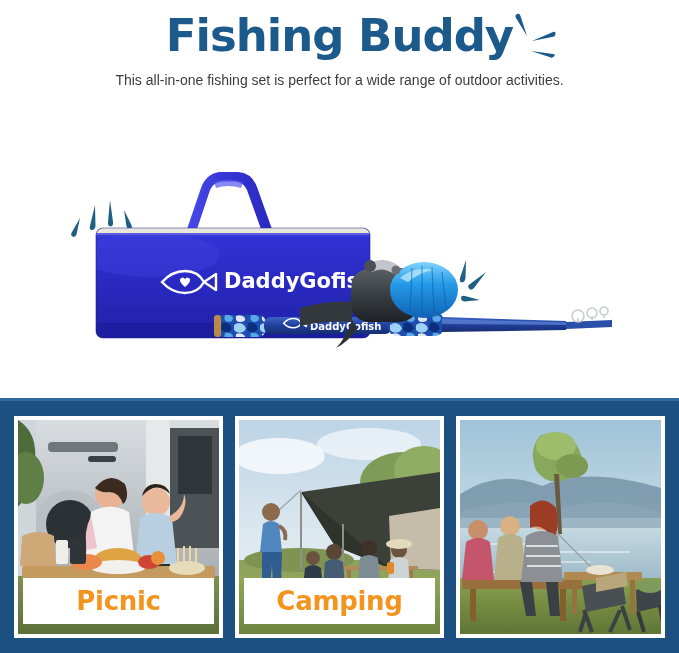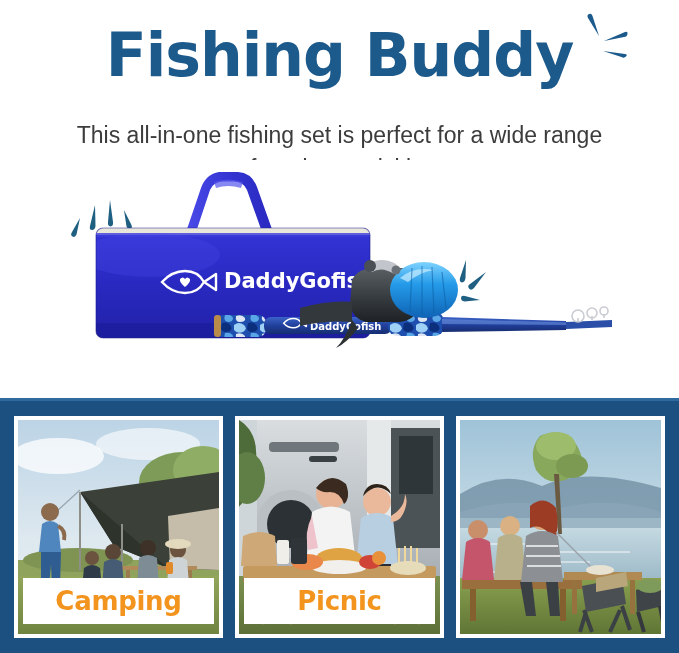--- a/index.html
+++ b/index.html
@@ -25,43 +25,43 @@
     background: #ffffff;
     text-align: center;
   }
   .headline-wrap {
     position: relative;
     display: inline-block;
     margin-top: 8px;
   }
   .headline {
     font-family: "DejaVu Sans", sans-serif;
-    font-size: 60px;
+    font-size: 45px;
     font-weight: bold;
     color: #1c5a8c;
     letter-spacing: -1px;
     line-height: 1.05;
     white-space: nowrap;
-    margin: 16px;
+    margin: 4px;
   }
   .title-sparkle {
     position: absolute;
     right: -42px;
     top: 2px;
     width: 46px;
     height: 60px;
     pointer-events: none;
   }
   .subtitle {
     font-family: "Liberation Sans", sans-serif;
-    font-size: 23px;
+    font-size: 14px;
     font-weight: 400;
     color: #3c3c3c;
     line-height: 1.45;
-    margin: 16px auto 0 auto;
+    margin: 7px auto 0 auto;
     max-width: 530px;
   }
 
   
   .product-stage {
     position: absolute;
     left: 0; top: 160px;
     width: 679px;
     height: 238px;
     background: #ffffff;
@@ -265,20 +265,83 @@
   </svg>
 </div>
 
 <div class="usecase-panel">
   <div class="cards">
 
     <div class="card">
       <div class="card-photo">
         <svg viewBox="0 0 201 214" preserveAspectRatio="none">
           <defs>
+            <linearGradient id="van" x1="0" y1="0" x2="0" y2="1">
+              <stop offset="0%" stop-color="#d9dde0"></stop>
+                <stop offset="100%" stop-color="#a7aeb3"></stop>
+            </linearGradient>
+            <linearGradient id="grass2" x1="0" y1="0" x2="0" y2="1">
+              <stop offset="0%" stop-color="#7c9150"></stop>
+                <stop offset="100%" stop-color="#5c7038"></stop>
+            </linearGradient>
+          </defs>
+          <rect width="201" height="214" fill="#cfd6d9"></rect>
+          <rect x="18" width="183" height="160" fill="url(#van)"></rect>
+          <rect x="128" y="0" width="24" height="160" fill="#e6e9ea"></rect>
+          <rect x="152" y="8" width="49" height="120" fill="#4c5357"></rect>
+          <rect x="160" y="16" width="34" height="58" fill="#2f3639"></rect>
+          <rect x="30" y="22" width="70" height="10" rx="4" fill="#6f777c"></rect>
+          <rect x="70" y="36" width="28" height="6" rx="3" fill="#3a4145"></rect>
+          <circle cx="52" cy="104" r="34" fill="#b9bfc3"></circle>
+          <circle cx="52" cy="104" r="24" fill="#2b3134"></circle>
+
+          <path d="M0 0 q22 14 16 48 q-6 32 -18 40 Z" fill="#4e6b3a"></path>
+          <ellipse cx="8" cy="58" rx="18" ry="26" fill="#5f7f46"></ellipse>
+
+          <rect y="156" width="201" height="58" fill="url(#grass2)"></rect>
+
+          <circle cx="92" cy="74" r="15" fill="#e8b394"></circle>
+          <path d="M77 68 q14 -18 30 -4 q5 14 -2 20 q-4 -12 -14 -12 q-9 1 -14 -4 Z" fill="#3a2a20"></path>
+          <path d="M73 92 q19 -11 38 0 l6 52 l-50 0 Z" fill="#f2f3f2"></path>
+          <path d="M73 96 q-8 16 -4 34 l10 -2 Z" fill="#efc3cb"></path>
+          <rect x="84" y="142" width="26" height="42" fill="#23262a"></rect>
+
+          <circle cx="138" cy="82" r="14" fill="#eab89a"></circle>
+          <path d="M124 76 q14 -16 28 -2 q-3 -10 -14 -10 q-11 0 -14 12 Z" fill="#2e2319"></path>
+          <path d="M122 98 q16 -10 32 0 l5 48 l-42 0 Z" fill="#b8cfe2"></path>
+          <path d="M152 96 q14 -8 14 -22 q4 8 -2 20 q-4 8 -12 8 Z" fill="#eab89a"></path>
+          <rect x="126" y="144" width="26" height="40" fill="#2a2d31"></rect>
+
+          <rect x="4" y="146" width="193" height="12" rx="2" fill="#c59a5f"></rect>
+          <rect x="4" y="158" width="193" height="4" fill="#a37f49"></rect>
+          <path d="M18 162 l8 42 M58 162 l-8 42 M150 162 l8 42 M186 162 l-8 42" stroke="#b08b55" stroke-width="5"></path>
+
+          <ellipse cx="100" cy="140" rx="24" ry="12" fill="#e0a343"></ellipse>
+          <ellipse cx="100" cy="147" rx="28" ry="7" fill="#f1f0ec"></ellipse>
+          <ellipse cx="68" cy="142" rx="16" ry="8" fill="#e9884a"></ellipse>
+          <ellipse cx="131" cy="142" rx="11" ry="7" fill="#cf4436"></ellipse>
+          <circle cx="140" cy="138" r="7" fill="#e8913a"></circle>
+          <rect x="52" y="118" width="16" height="26" rx="3" fill="#2f3438"></rect>
+          <rect x="38" y="120" width="12" height="24" rx="2" fill="#f0eee8"></rect>
+          <path d="M4 116 q16 -8 32 0 l2 30 l-36 0 Z" fill="#cfa878"></path>
+          <g stroke="#f0d89a" stroke-width="2">
+            <path d="M160 128 l0 18 M166 126 l0 20 M172 126 l0 20 M178 128 l0 18"></path>
+          </g>
+          <ellipse cx="169" cy="148" rx="18" ry="7" fill="#e7dcb9"></ellipse>
+        </svg>
+      </div>
+      <div class="card-label">
+        <span>Picnic</span>
+      </div>
+    </div>
+
+    <div class="card">
+      <div class="card-photo">
+        <svg viewBox="0 0 201 214" preserveAspectRatio="none">
+          <defs>
             <linearGradient id="sky1" x1="0" y1="0" x2="0" y2="1">
               <stop offset="0%" stop-color="#bcd4e6"></stop>
                 <stop offset="55%" stop-color="#dde8ef"></stop>
                 <stop offset="100%" stop-color="#e9eff2"></stop>
             </linearGradient>
             <linearGradient id="grass1" x1="0" y1="0" x2="0" y2="1">
               <stop offset="0%" stop-color="#98ab5e"></stop>
                 <stop offset="100%" stop-color="#6f8440"></stop>
             </linearGradient>
           </defs>
@@ -320,83 +383,20 @@
       </div>
       <div class="card-label">
         <span>Camping</span>
       </div>
     </div>
 
     <div class="card">
       <div class="card-photo">
         <svg viewBox="0 0 201 214" preserveAspectRatio="none">
           <defs>
-            <linearGradient id="van" x1="0" y1="0" x2="0" y2="1">
-              <stop offset="0%" stop-color="#d9dde0"></stop>
-                <stop offset="100%" stop-color="#a7aeb3"></stop>
-            </linearGradient>
-            <linearGradient id="grass2" x1="0" y1="0" x2="0" y2="1">
-              <stop offset="0%" stop-color="#7c9150"></stop>
-                <stop offset="100%" stop-color="#5c7038"></stop>
-            </linearGradient>
-          </defs>
-          <rect width="201" height="214" fill="#cfd6d9"></rect>
-          <rect x="18" width="183" height="160" fill="url(#van)"></rect>
-          <rect x="128" y="0" width="24" height="160" fill="#e6e9ea"></rect>
-          <rect x="152" y="8" width="49" height="120" fill="#4c5357"></rect>
-          <rect x="160" y="16" width="34" height="58" fill="#2f3639"></rect>
-          <rect x="30" y="22" width="70" height="10" rx="4" fill="#6f777c"></rect>
-          <rect x="70" y="36" width="28" height="6" rx="3" fill="#3a4145"></rect>
-          <circle cx="52" cy="104" r="34" fill="#b9bfc3"></circle>
-          <circle cx="52" cy="104" r="24" fill="#2b3134"></circle>
-
-          <path d="M0 0 q22 14 16 48 q-6 32 -18 40 Z" fill="#4e6b3a"></path>
-          <ellipse cx="8" cy="58" rx="18" ry="26" fill="#5f7f46"></ellipse>
-
-          <rect y="156" width="201" height="58" fill="url(#grass2)"></rect>
-
-          <circle cx="92" cy="74" r="15" fill="#e8b394"></circle>
-          <path d="M77 68 q14 -18 30 -4 q5 14 -2 20 q-4 -12 -14 -12 q-9 1 -14 -4 Z" fill="#3a2a20"></path>
-          <path d="M73 92 q19 -11 38 0 l6 52 l-50 0 Z" fill="#f2f3f2"></path>
-          <path d="M73 96 q-8 16 -4 34 l10 -2 Z" fill="#efc3cb"></path>
-          <rect x="84" y="142" width="26" height="42" fill="#23262a"></rect>
-
-          <circle cx="138" cy="82" r="14" fill="#eab89a"></circle>
-          <path d="M124 76 q14 -16 28 -2 q-3 -10 -14 -10 q-11 0 -14 12 Z" fill="#2e2319"></path>
-          <path d="M122 98 q16 -10 32 0 l5 48 l-42 0 Z" fill="#b8cfe2"></path>
-          <path d="M152 96 q14 -8 14 -22 q4 8 -2 20 q-4 8 -12 8 Z" fill="#eab89a"></path>
-          <rect x="126" y="144" width="26" height="40" fill="#2a2d31"></rect>
-
-          <rect x="4" y="146" width="193" height="12" rx="2" fill="#c59a5f"></rect>
-          <rect x="4" y="158" width="193" height="4" fill="#a37f49"></rect>
-          <path d="M18 162 l8 42 M58 162 l-8 42 M150 162 l8 42 M186 162 l-8 42" stroke="#b08b55" stroke-width="5"></path>
-
-          <ellipse cx="100" cy="140" rx="24" ry="12" fill="#e0a343"></ellipse>
-          <ellipse cx="100" cy="147" rx="28" ry="7" fill="#f1f0ec"></ellipse>
-          <ellipse cx="68" cy="142" rx="16" ry="8" fill="#e9884a"></ellipse>
-          <ellipse cx="131" cy="142" rx="11" ry="7" fill="#cf4436"></ellipse>
-          <circle cx="140" cy="138" r="7" fill="#e8913a"></circle>
-          <rect x="52" y="118" width="16" height="26" rx="3" fill="#2f3438"></rect>
-          <rect x="38" y="120" width="12" height="24" rx="2" fill="#f0eee8"></rect>
-          <path d="M4 116 q16 -8 32 0 l2 30 l-36 0 Z" fill="#cfa878"></path>
-          <g stroke="#f0d89a" stroke-width="2">
-            <path d="M160 128 l0 18 M166 126 l0 20 M172 126 l0 20 M178 128 l0 18"></path>
-          </g>
-          <ellipse cx="169" cy="148" rx="18" ry="7" fill="#e7dcb9"></ellipse>
-        </svg>
-      </div>
-      <div class="card-label">
-        <span>Picnic</span>
-      </div>
-    </div>
-
-    <div class="card">
-      <div class="card-photo">
-        <svg viewBox="0 0 201 214" preserveAspectRatio="none">
-          <defs>
             <linearGradient id="sky3" x1="0" y1="0" x2="0" y2="1">
               <stop offset="0%" stop-color="#9fc3d8"></stop>
                 <stop offset="60%" stop-color="#cfe0e8"></stop>
                 <stop offset="100%" stop-color="#e4edf0"></stop>
             </linearGradient>
             <linearGradient id="water3" x1="0" y1="0" x2="0" y2="1">
               <stop offset="0%" stop-color="#c4d9e2"></stop>
                 <stop offset="100%" stop-color="#9ab7c6"></stop>
             </linearGradient>
             <linearGradient id="grass3" x1="0" y1="0" x2="0" y2="1">

